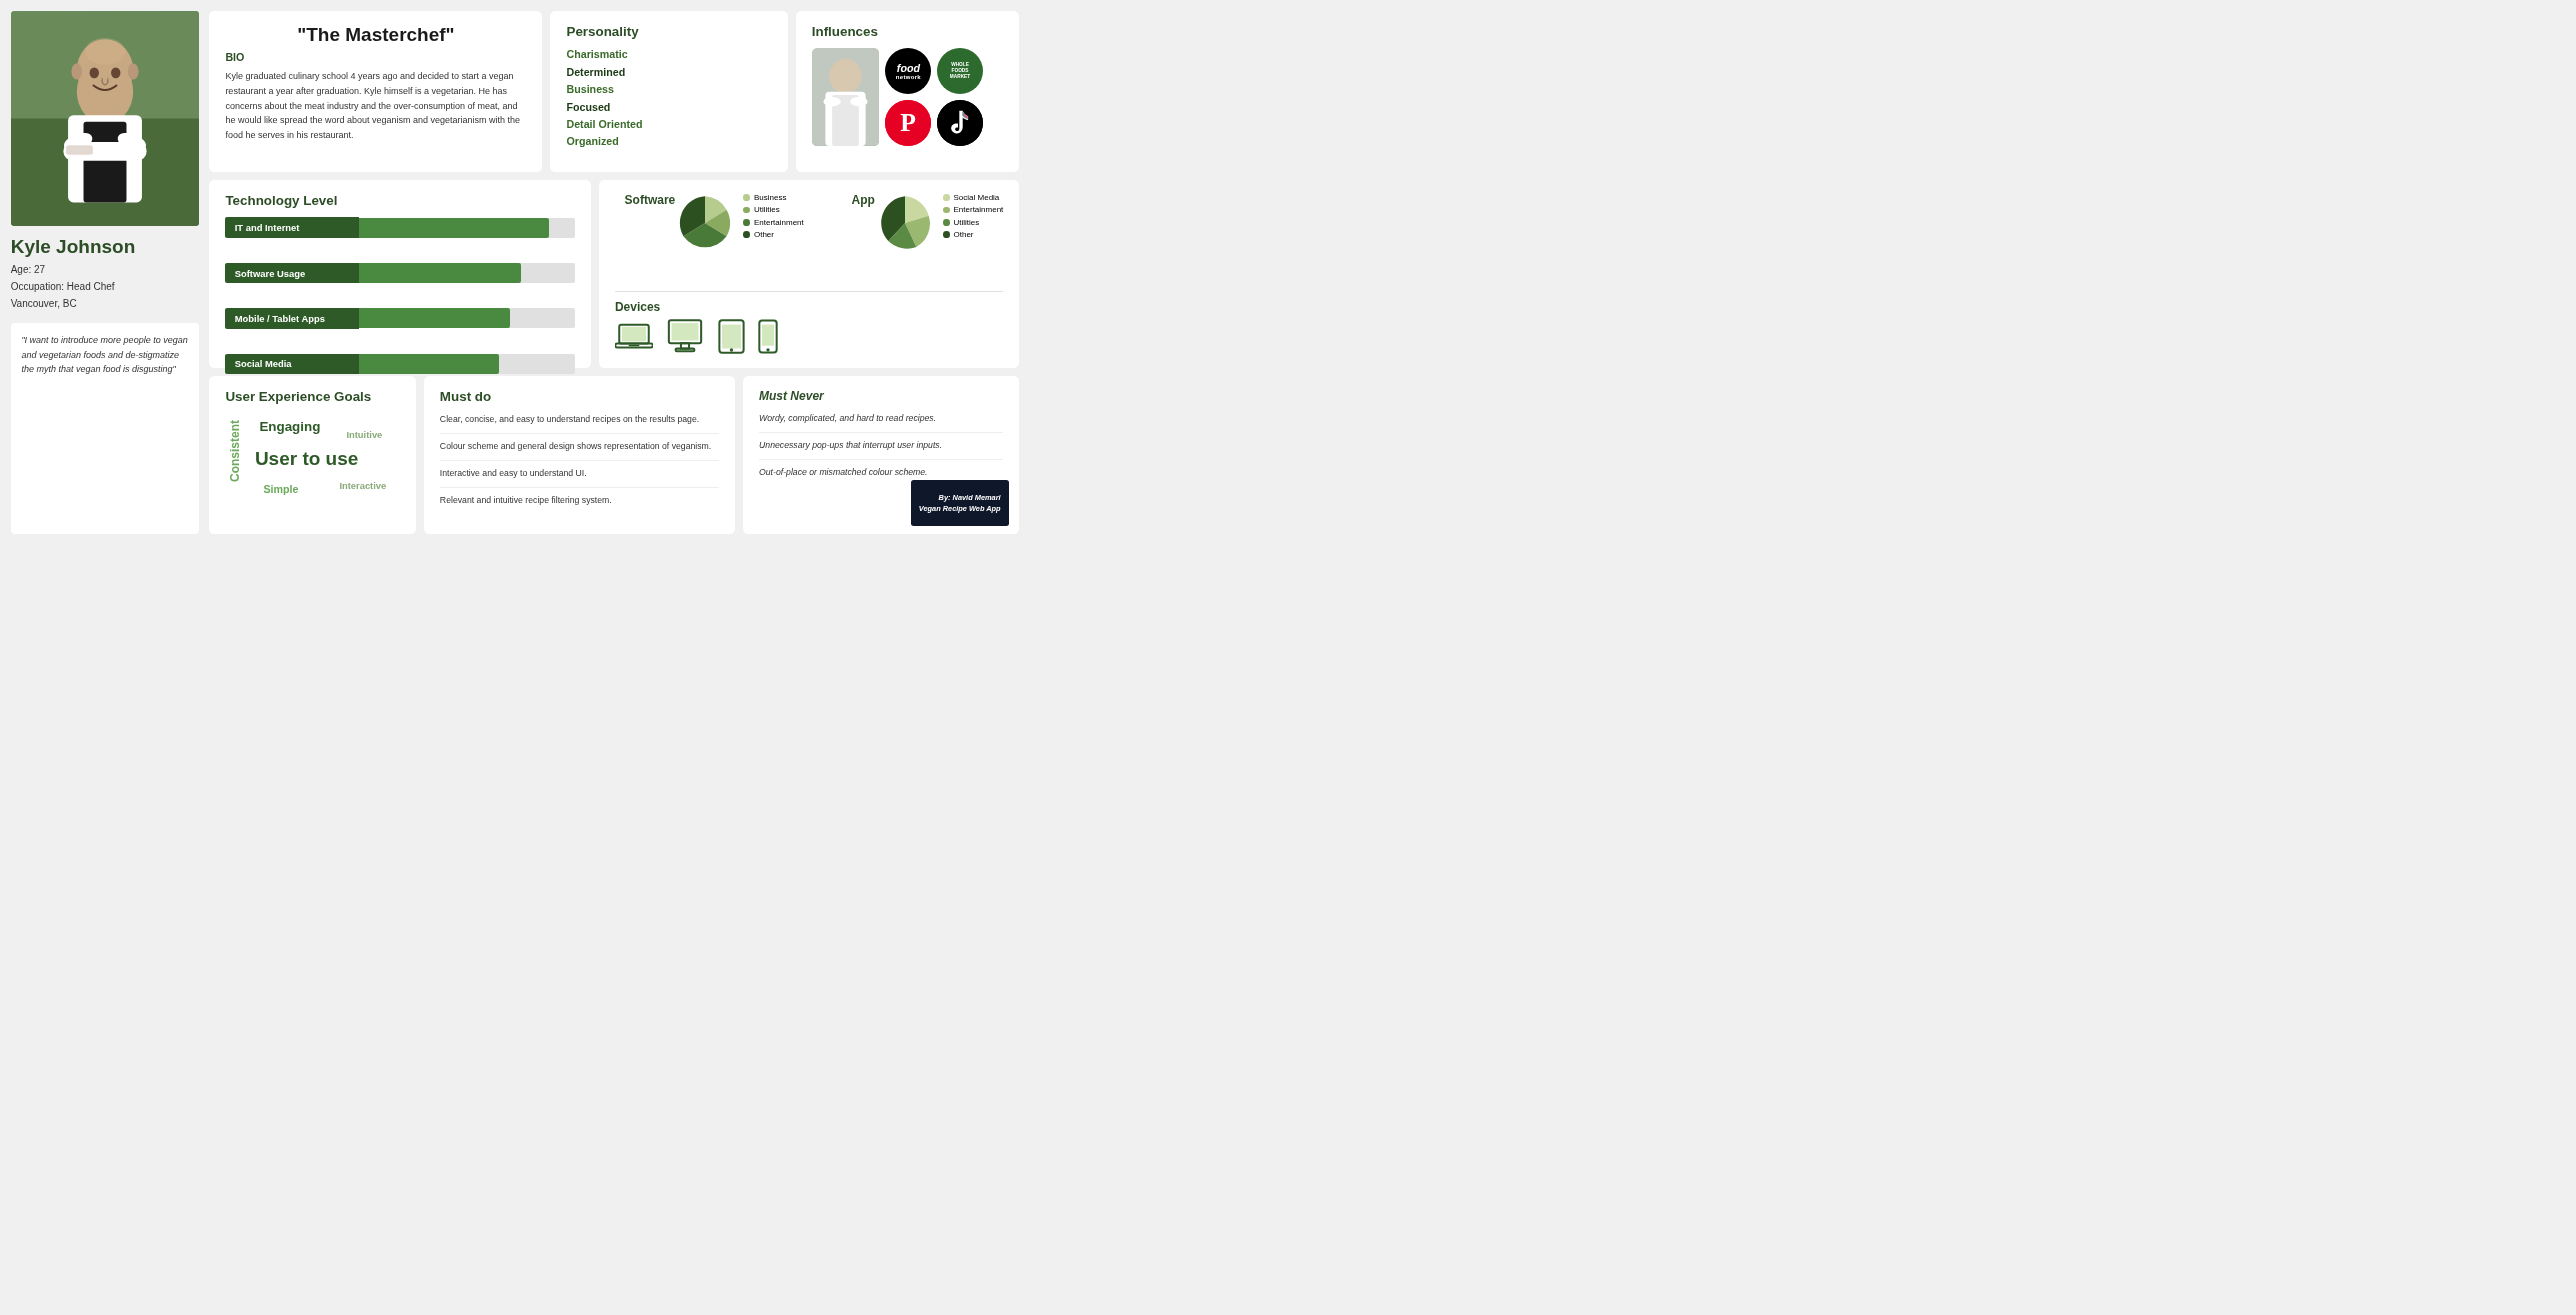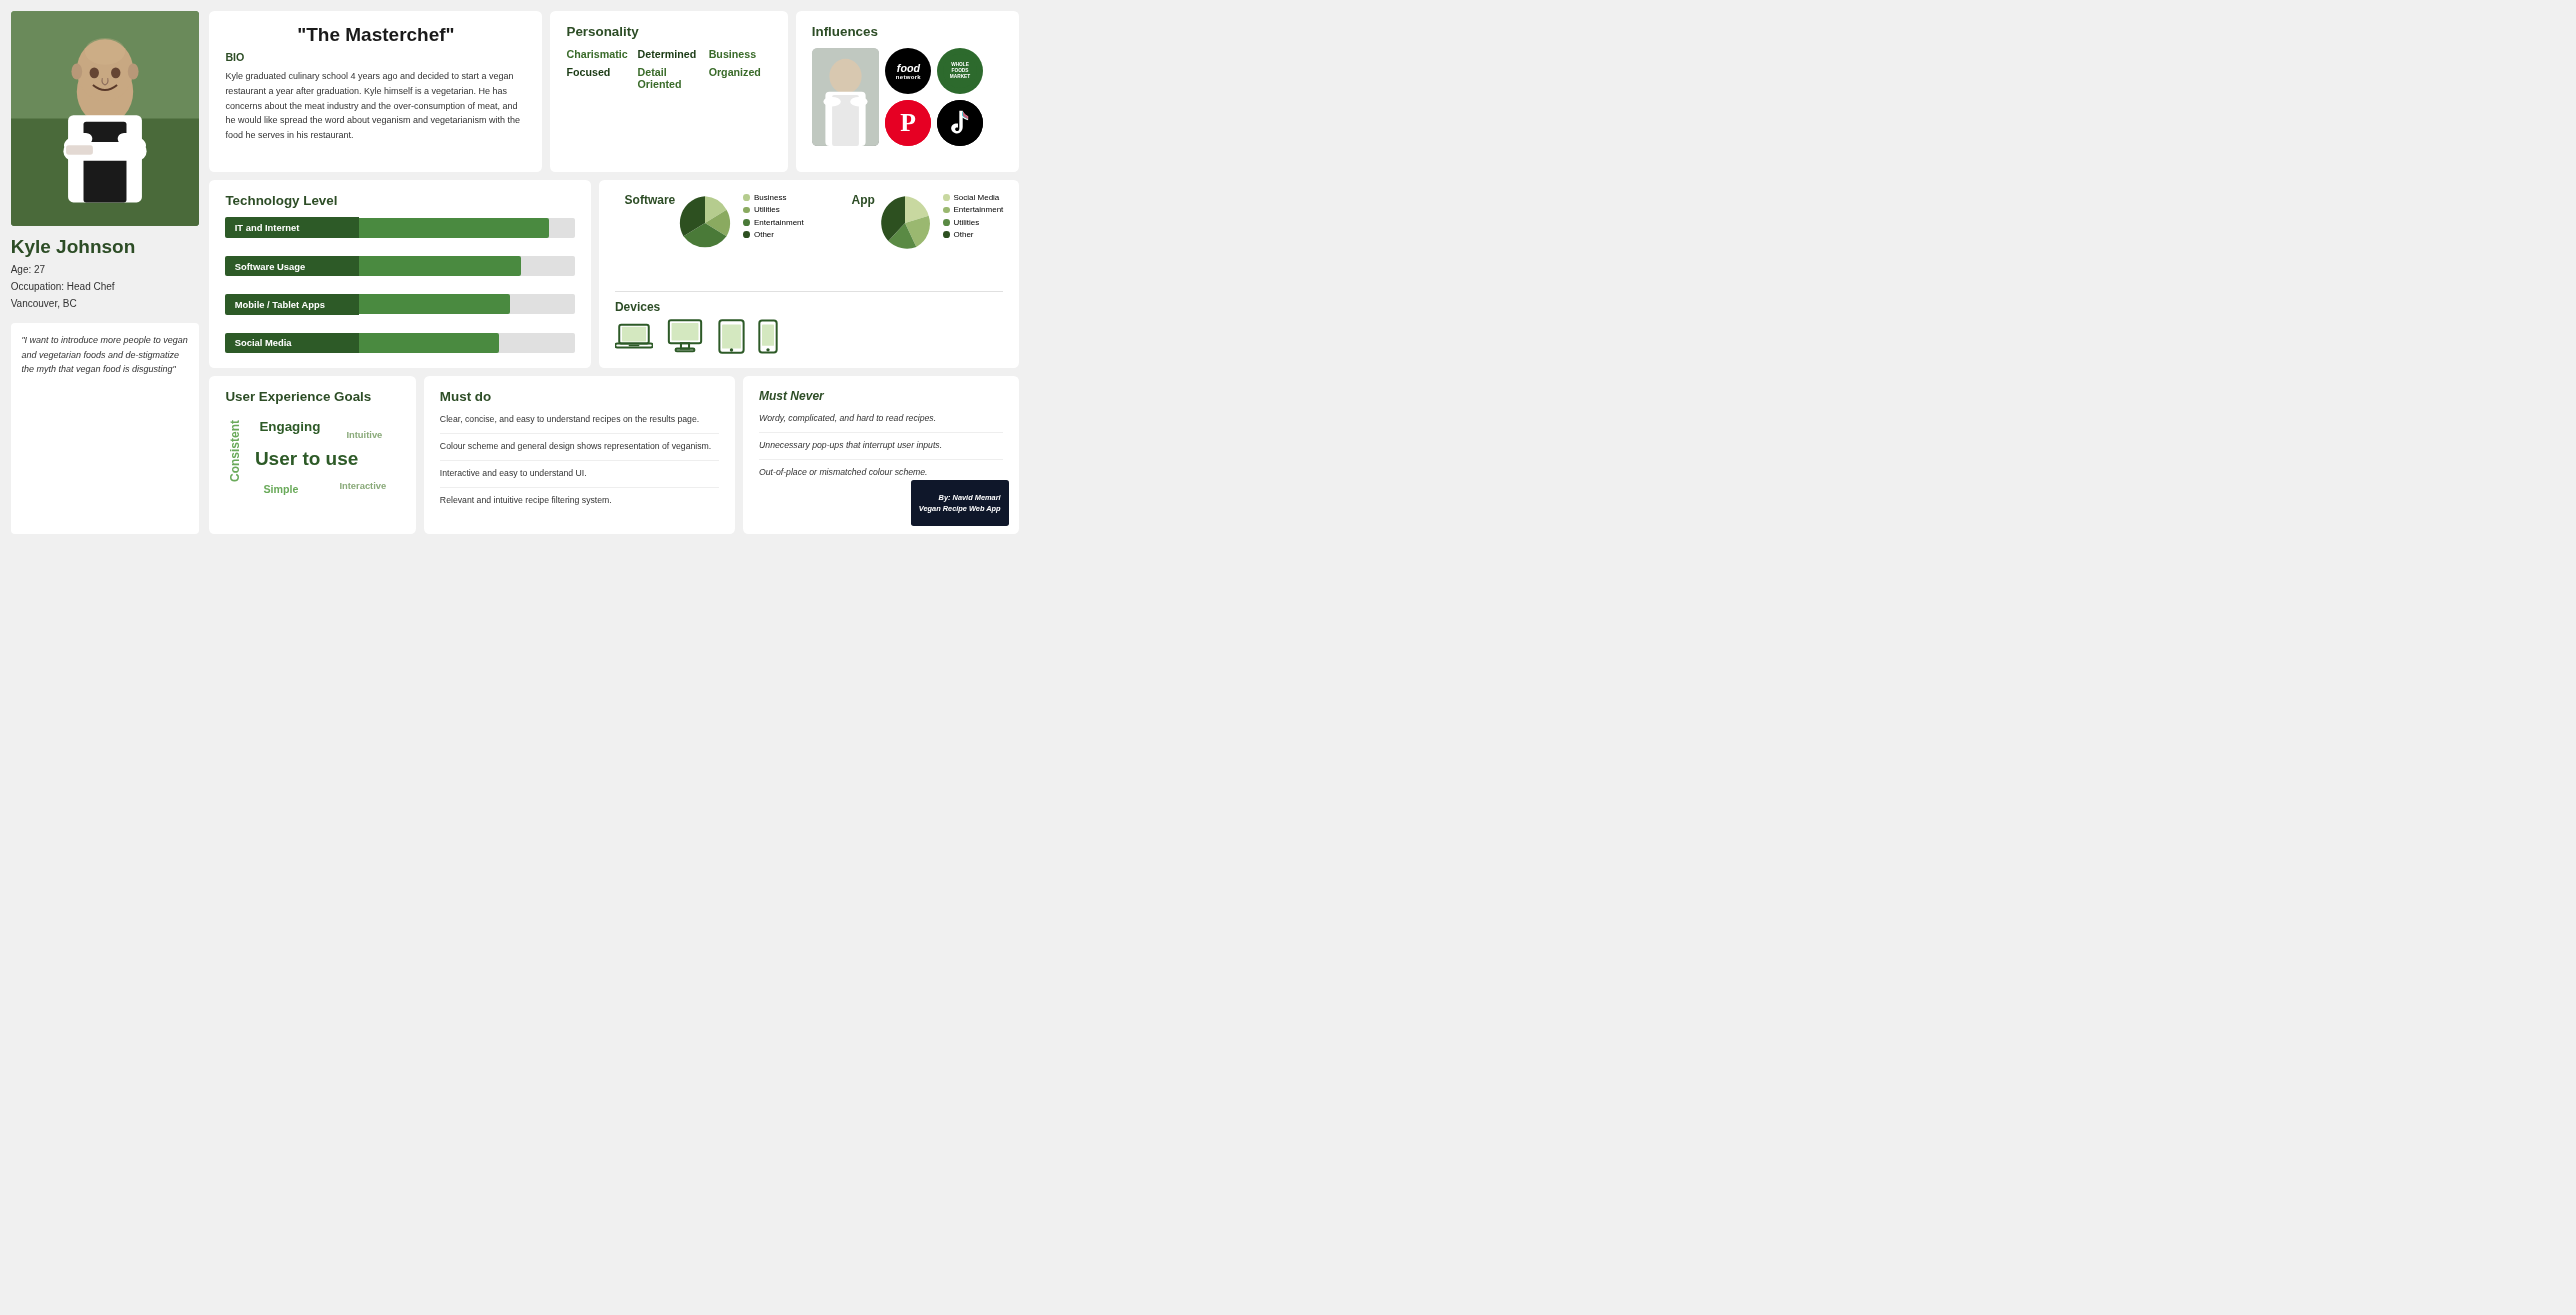--- a/index.html
+++ b/index.html
@@ -113,21 +113,21 @@
       flex: 1.5;
     }
     .card-heading {
       font-size: 13.4px;
       font-weight: 800;
       color: #2d4d26;
       margin-bottom: 9.4px;
     }
     .personality-grid {
       display: grid;
-      grid-template-columns: 1fr 1fr 1fr;
+      grid-template-columns: 1fr;
       gap: 5.4px 8px;
     }
     .personality-trait {
       font-size: 10.7px;
       font-weight: 700;
       color: #3a6b2a;
     }
     .personality-trait.dark {
       color: #1a3a14;
     }
@@ -220,21 +220,21 @@
       gap: 8px;
       height: 188px;
     }
     .tech-card {
       flex: 1.8;
     }
     .tech-bars {
       margin-top: 9.4px;
       display: flex;
       flex-direction: column;
-      gap: 18px;
+      gap: 25px;
     }
     .bar-row {
       display: flex;
       align-items: center;
       gap: 0;
     }
     .bar-label-bg {
       background: #2d5a27;
       color: white;
       font-size: 9.4px;

